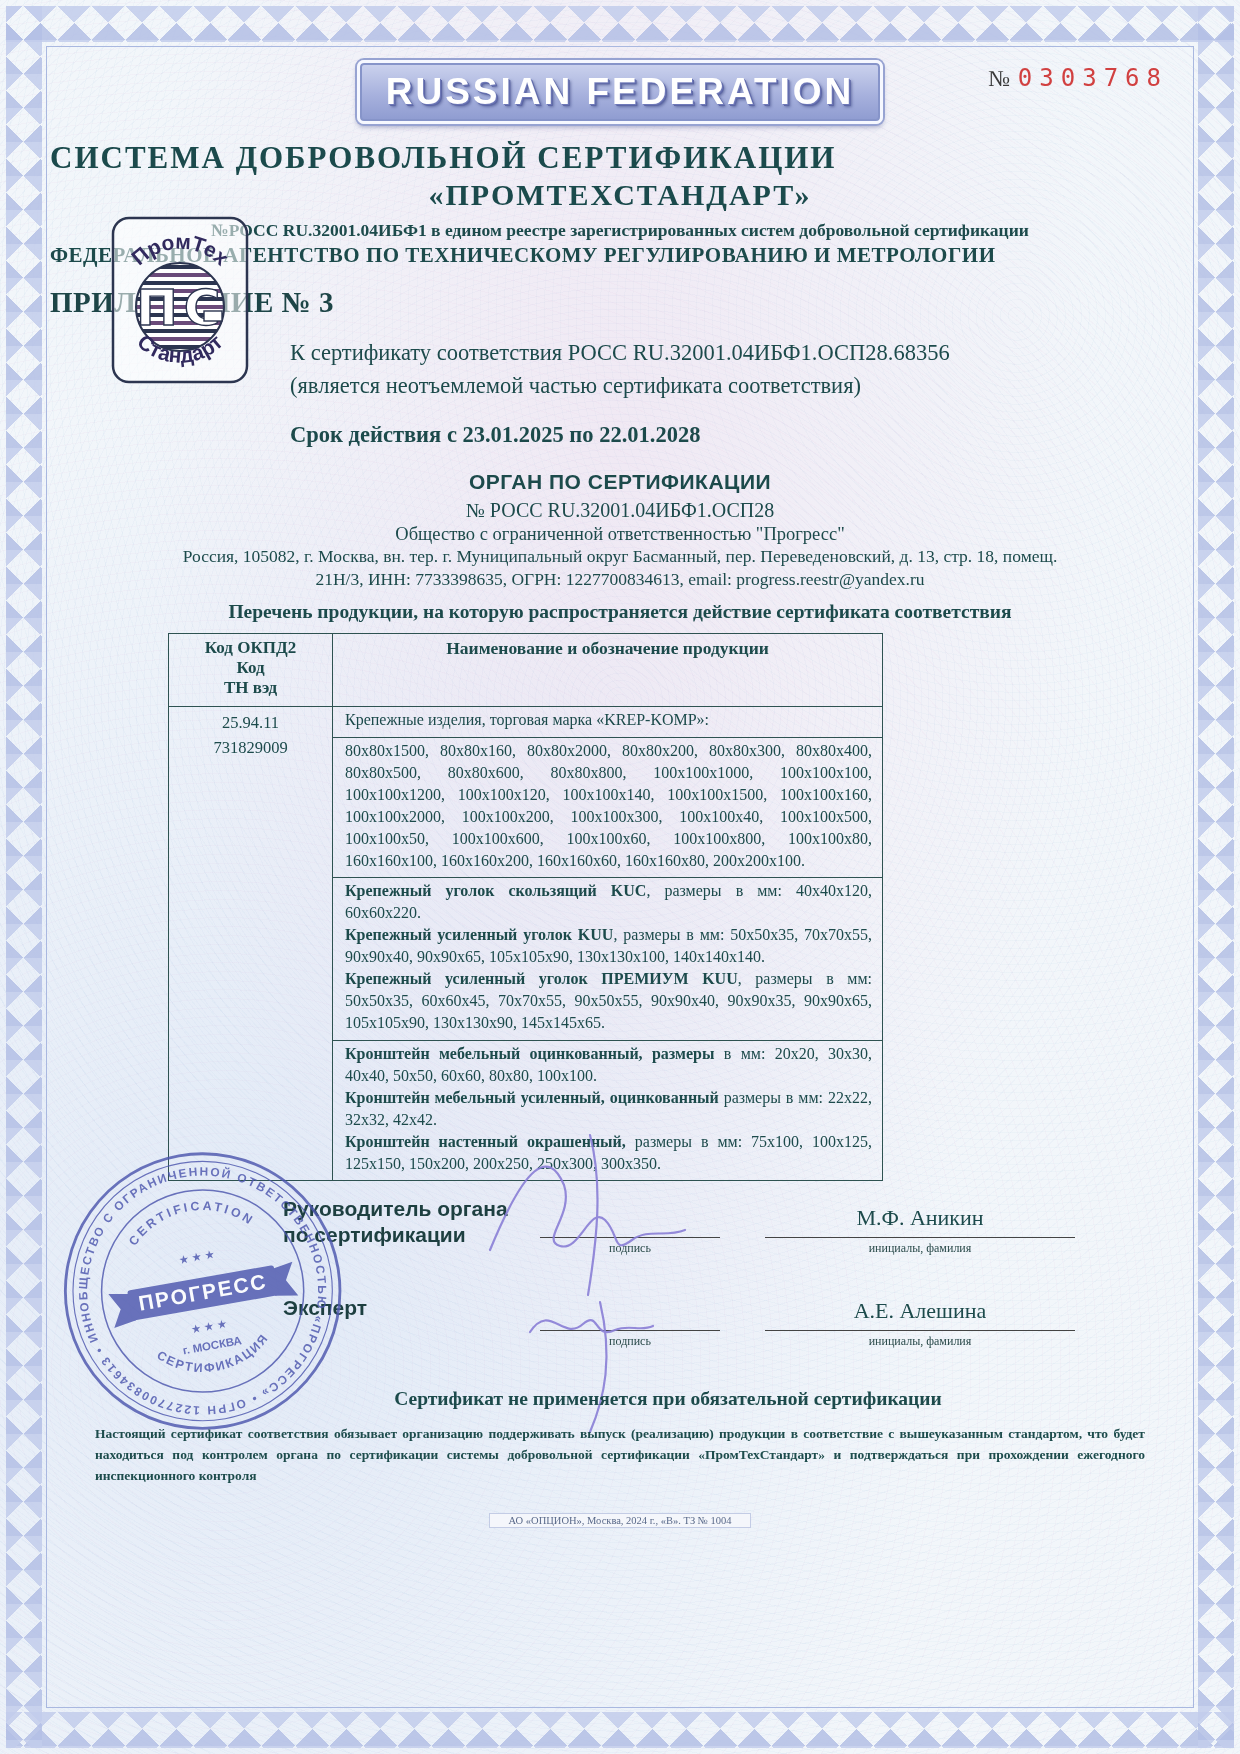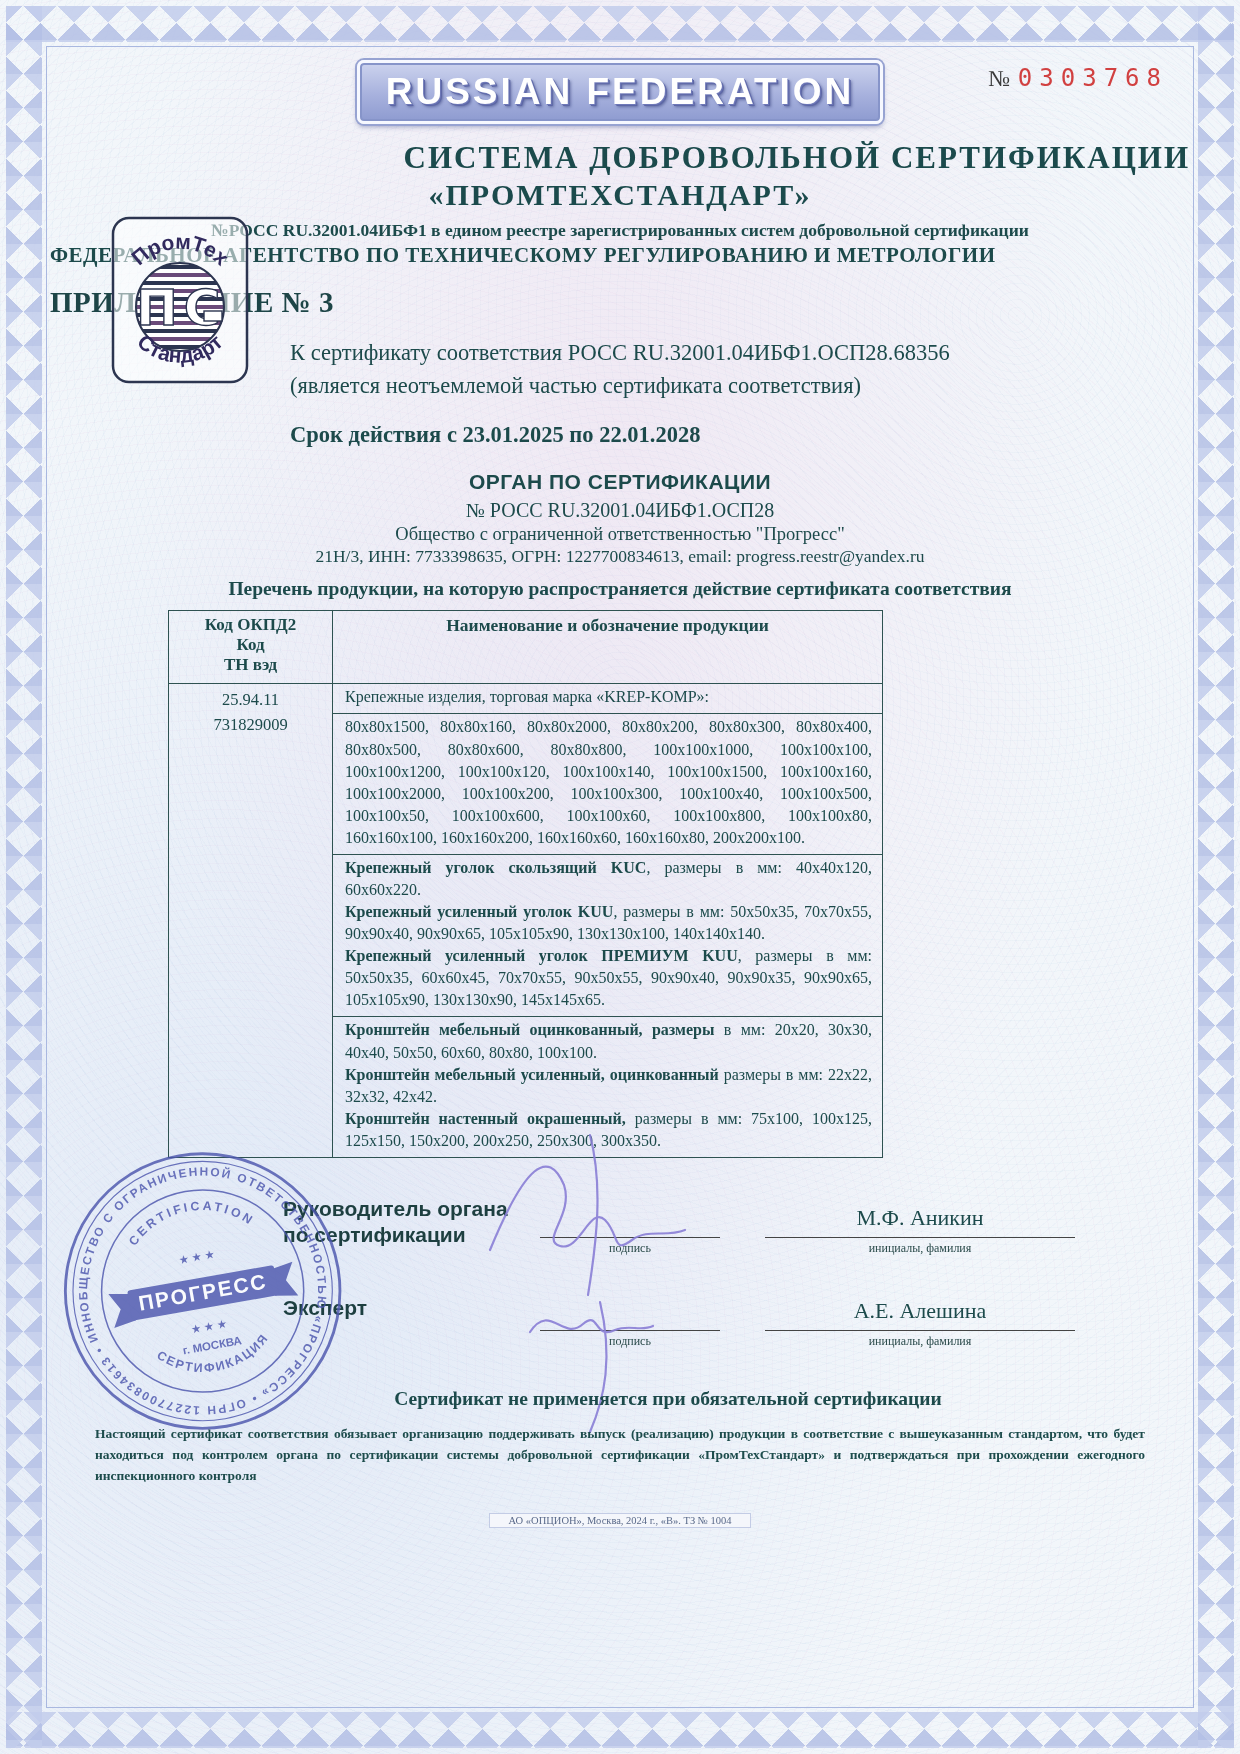--- a/index.html
+++ b/index.html
@@ -36,21 +36,21 @@
     box-shadow:0 0 0 2px #97a3d2, 0 3px 5px rgba(70,80,140,.45), inset 0 0 0 2px #8694c9;
     display:flex; align-items:center; justify-content:center;
   }
   .ribbon span {
     font-family:"Liberation Sans", sans-serif; font-weight:bold; font-size:37px; letter-spacing:3px;
     color:#ffffff; text-shadow:1px 1px 0 #6f79b8, 2px 2px 0 #5d67a6, 3px 3px 3px rgba(50,60,120,.55);
   }
   .docnum { position:absolute; top:64px; right:72px; font-size:23px; color:#3a3a3a; }
   .docnum .digits { font-family:"DejaVu Sans Mono", monospace; color:#d14040; font-size:24px; letter-spacing:7px; margin-left:8px; }
 
-  .title1 { margin-top:16px; text-align:right; font-weight:bold; font-size:31px; letter-spacing:2px; color:#1b4a4c; }
+  .title1 { margin-top:16px; text-align:left; font-weight:bold; font-size:31px; letter-spacing:2px; color:#1b4a4c; }
   .title2 { margin-top:2px;  text-align:center; font-weight:bold; font-size:30px; letter-spacing:2px; color:#1b4a4c; }
   .registry { margin-top:8px; text-align:center; font-weight:bold; font-size:17.5px; }
   .agency   { margin-top:2px; text-align:left; font-weight:bold; font-size:21px; letter-spacing:.5px; }
 
   .appendix-title { margin-top:18px; font-family:Liberation Serif, serif;
     font-weight:bold; font-size:29px; color:#1d4547; letter-spacing:.5px; }
 
   .logo-box { position:absolute; left:110px; top:215px; }
 
   .cert-block { margin:18px 0 0 240px; width:790px; font-size:22.5px; line-height:1.45; }
@@ -113,20 +113,21 @@
 
     <div class="cert-block">
       <div>К сертификату соответствия РОСС RU.32001.04ИБФ1.ОСП28.68356</div>
       <div>(является неотъемлемой частью сертификата соответствия)</div>
     </div>
     <div class="validity">Срок действия с 23.01.2025 по 22.01.2028</div>
 
     <div class="org-h">ОРГАН ПО СЕРТИФИКАЦИИ</div>
     <div class="org-num">№ РОСС RU.32001.04ИБФ1.ОСП28</div>
     <div class="org-name">Общество с ограниченной ответственностью "Прогресс"</div>
+    <div class="addr">Россия, 105082, г. Москва, вн. тер. г. Муниципальный округ Басманный, пер. Переведеновский, д. 13, стр. 18, помещ.</div>
     <div class="addr">21Н/3, ИНН: 7733398635, ОГРН: 1227700834613, email: progress.reestr@yandex.ru</div>
 
     <div class="list-title">Перечень продукции, на которую распространяется действие сертификата соответствия</div>
 
     <table class="products">
       <tbody>
           <tr>
         <th class="h-col1">
           <div>Код ОКПД2</div>
           <div>Код</div>

